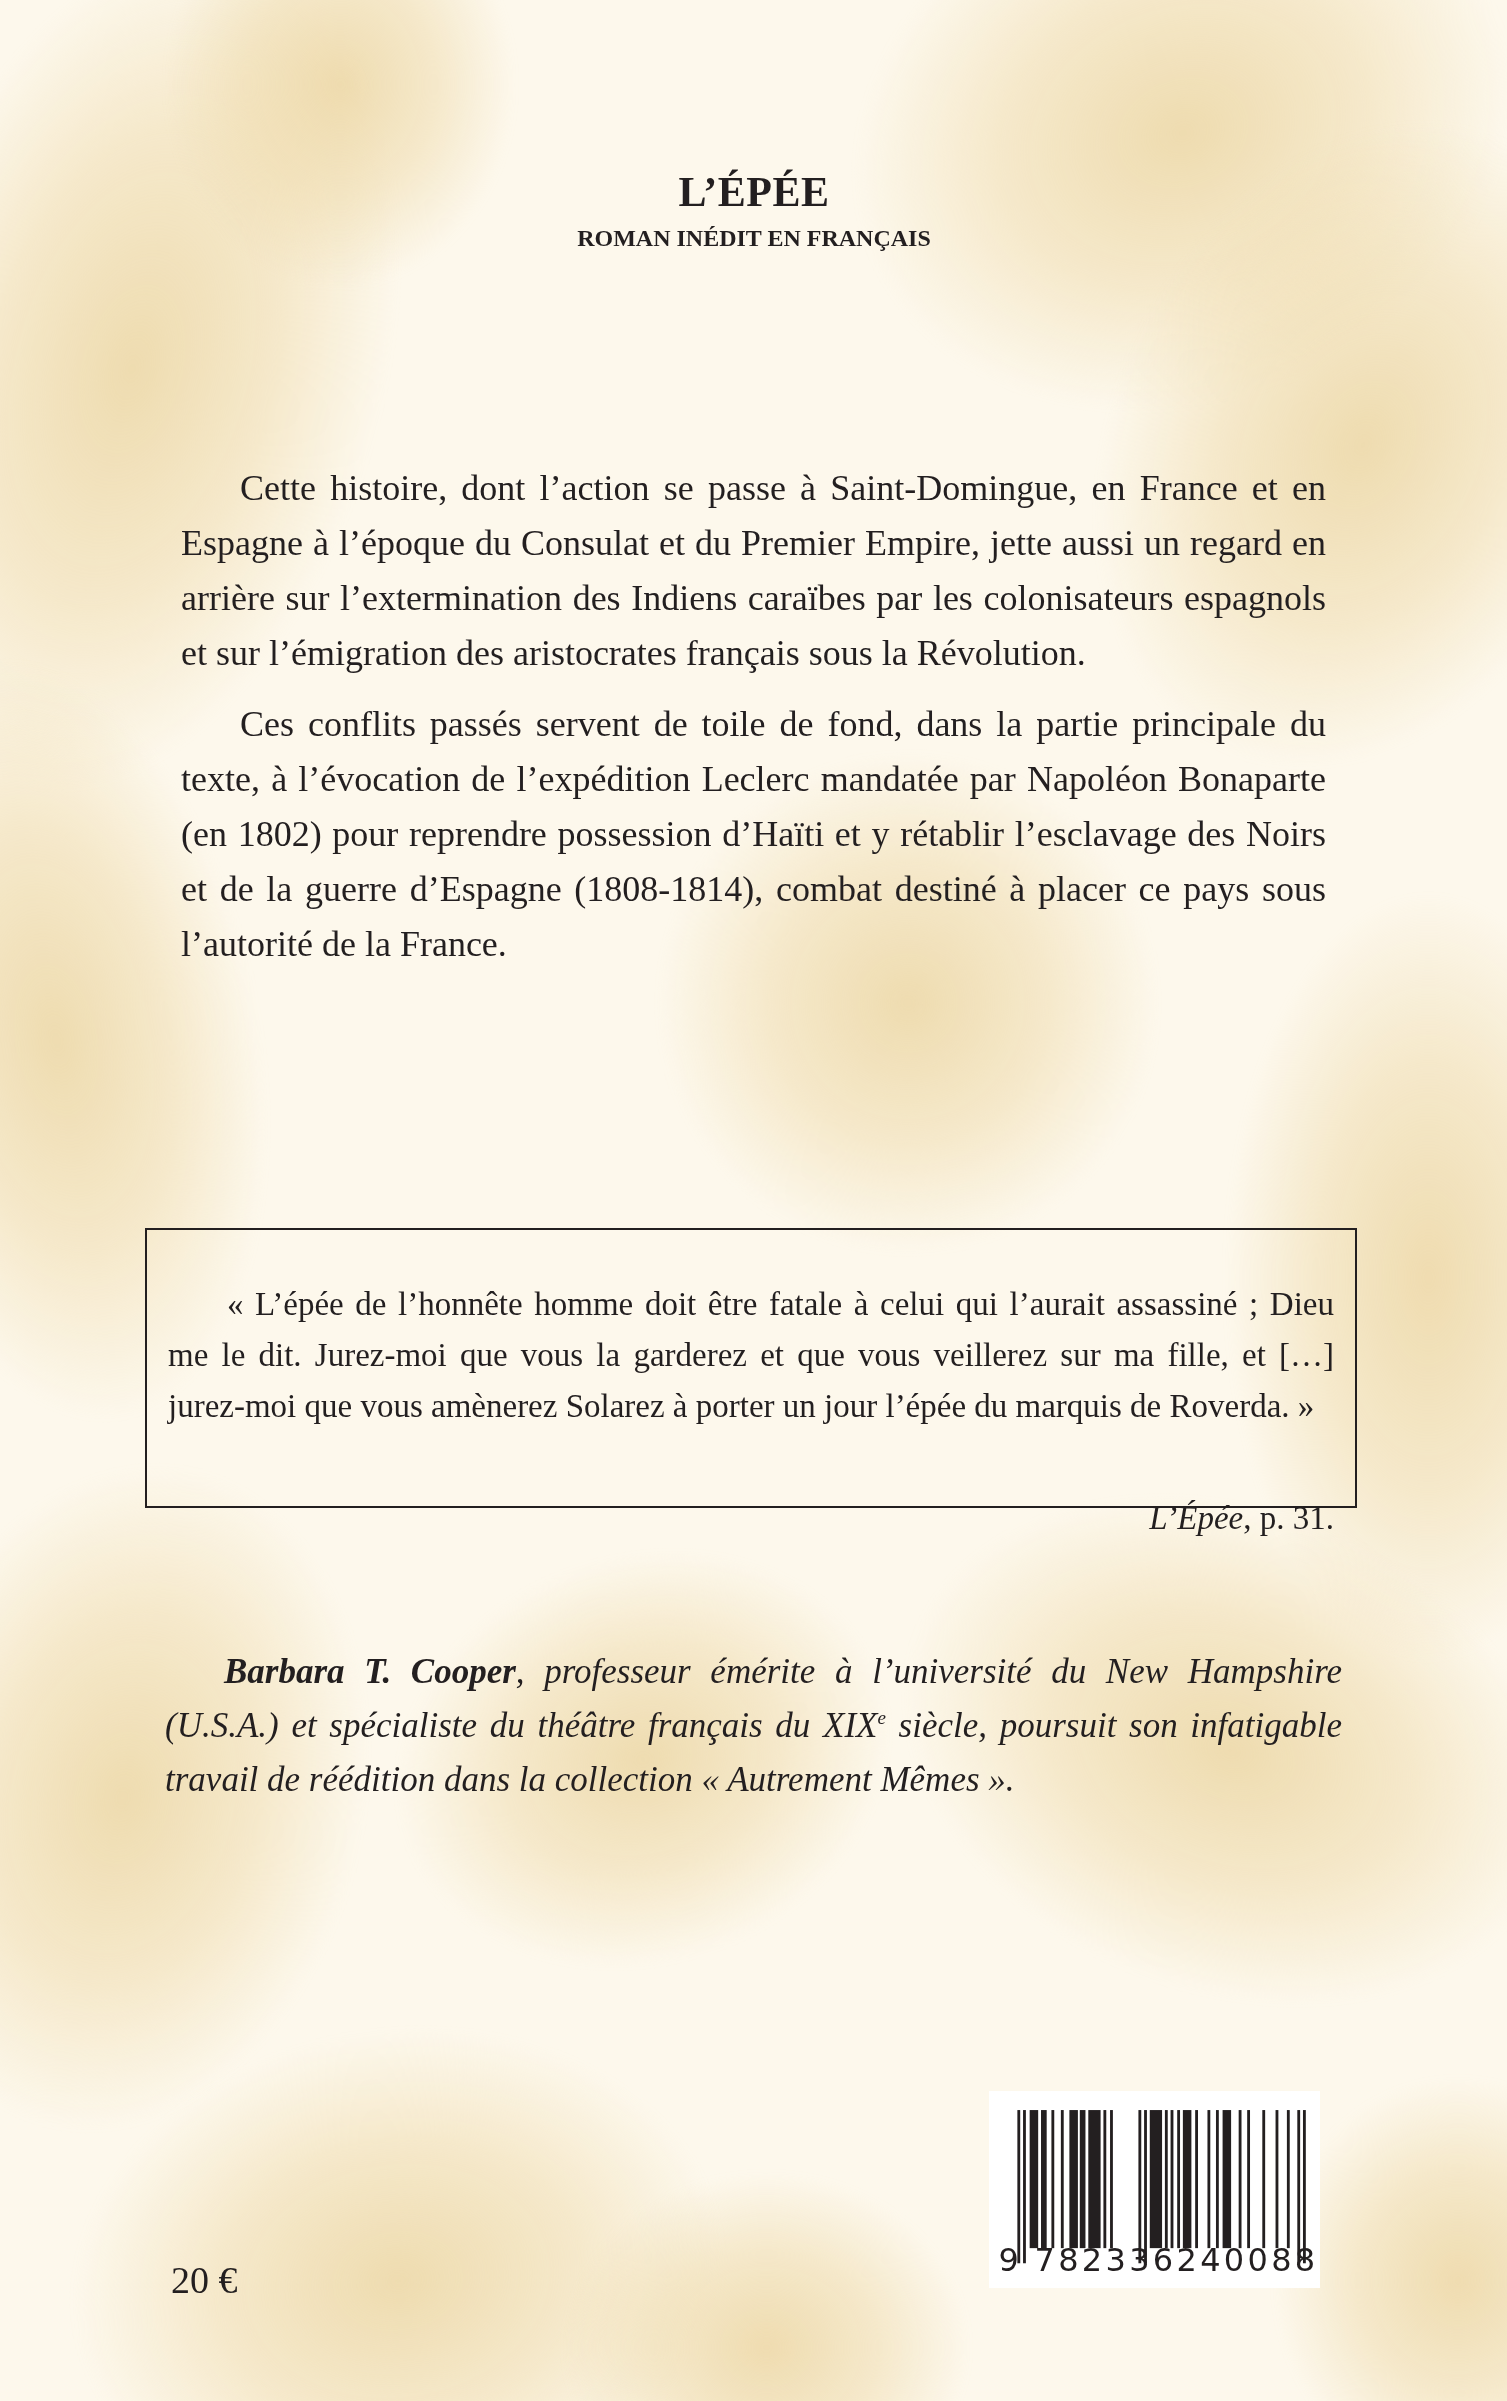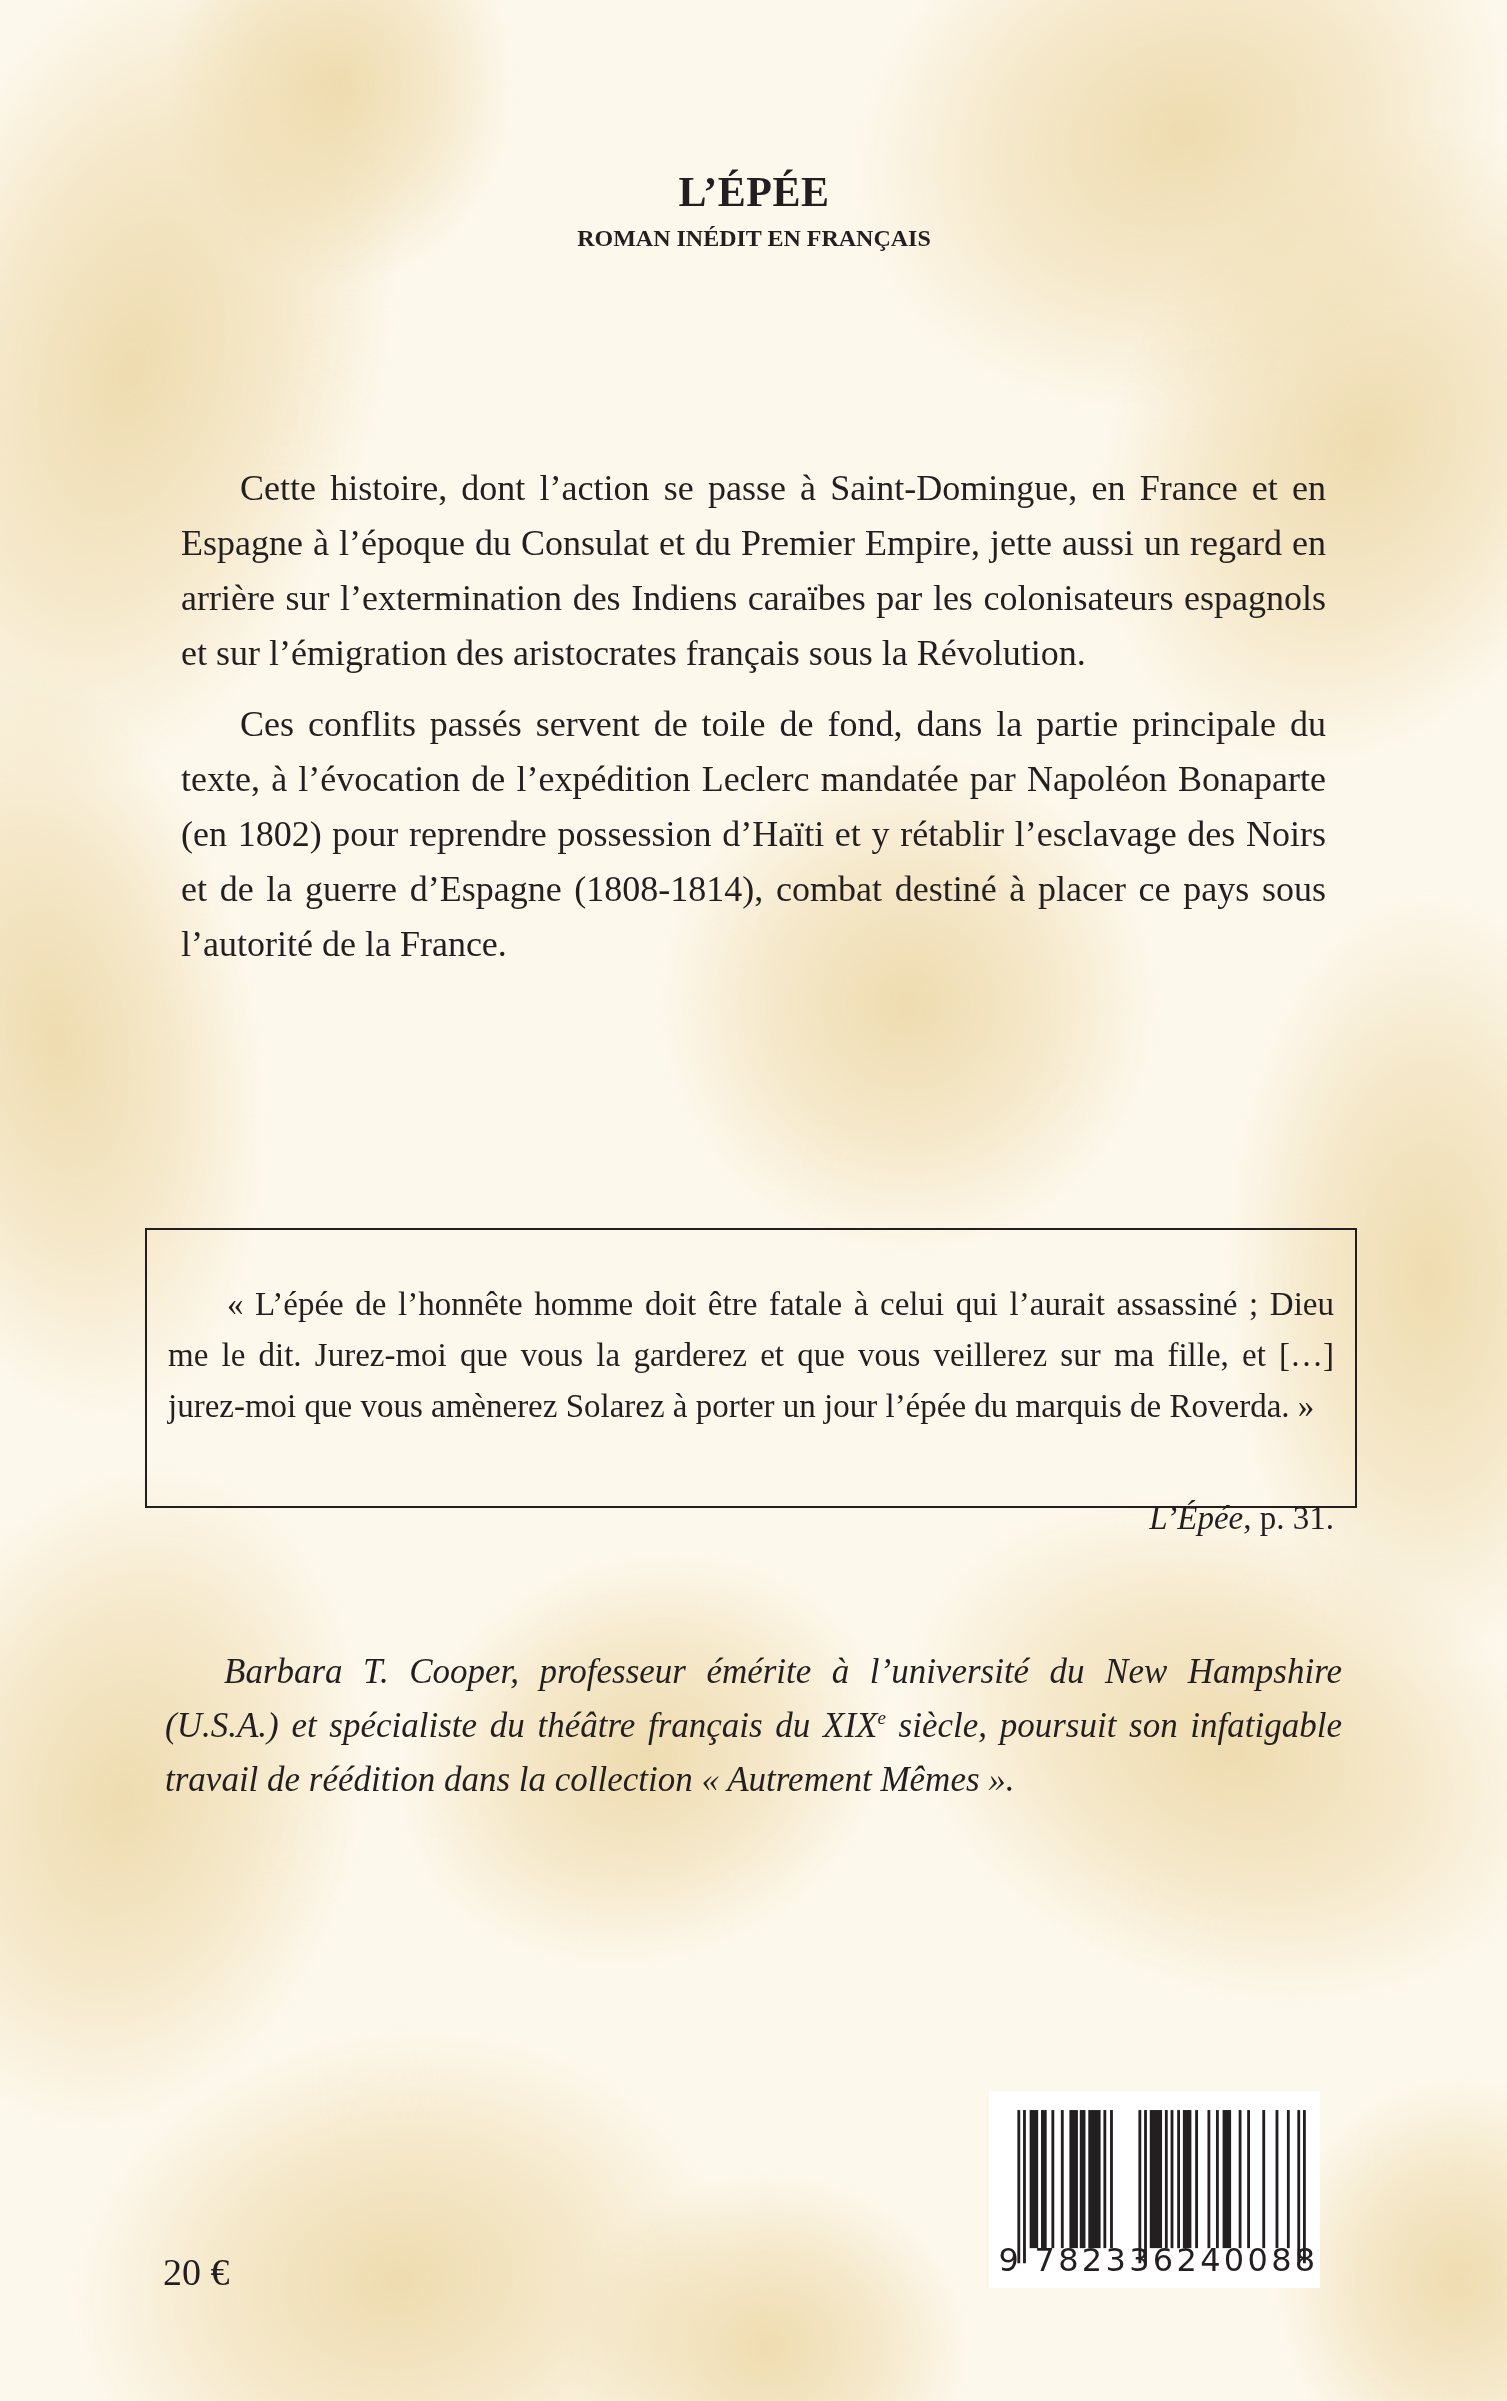--- a/index.html
+++ b/index.html
@@ -38,25 +38,25 @@
     .quote-box .citation {
       position: absolute; top: 263px; right: 21px; font-size: 33px; line-height: 51px; margin: 0;
     }
     .quote-box .citation em { font-style: italic; }
 
     .bio {
       position: absolute; top: 1645px; left: 165px; width: 1177px;
       font-size: 35px; line-height: 54px; font-style: italic; text-align: justify;
       text-indent: 59px; margin: 0;
     }
-    .bio .author { font-weight: normal; }
+    .bio .author { font-weight: bold; }
     .bio sup { font-size: 19px; vertical-align: 13.2px; line-height: 0; }
 
     .isbn { position: absolute; top: 2197px; left: 163px; font-size: 33px; line-height: 42px; margin: 0; }
-    .price { position: absolute; top: 2250px; left: 163px; font-size: 38px; line-height: 45px; margin: 0; }
+    .price { position: absolute; top: 2250px; left: 163px; font-size: 38px; line-height: 45px; margin: 8px; }
 
     .barcode-box {
       position: absolute; top: 2091px; left: 989px; width: 331px; height: 197px;
       background: #ffffff;
     }
     .barcode-box svg { position: absolute; left: 0; top: 0; }
     .barcode-digits {
       position: absolute; left: 9.5px; top: 150px; width: 322px; height: 38px;
       font-family: "DejaVu Sans", "Liberation Sans", sans-serif; font-size: 32px; line-height: 38px;
       letter-spacing: 1.9px; color: #231f20;

